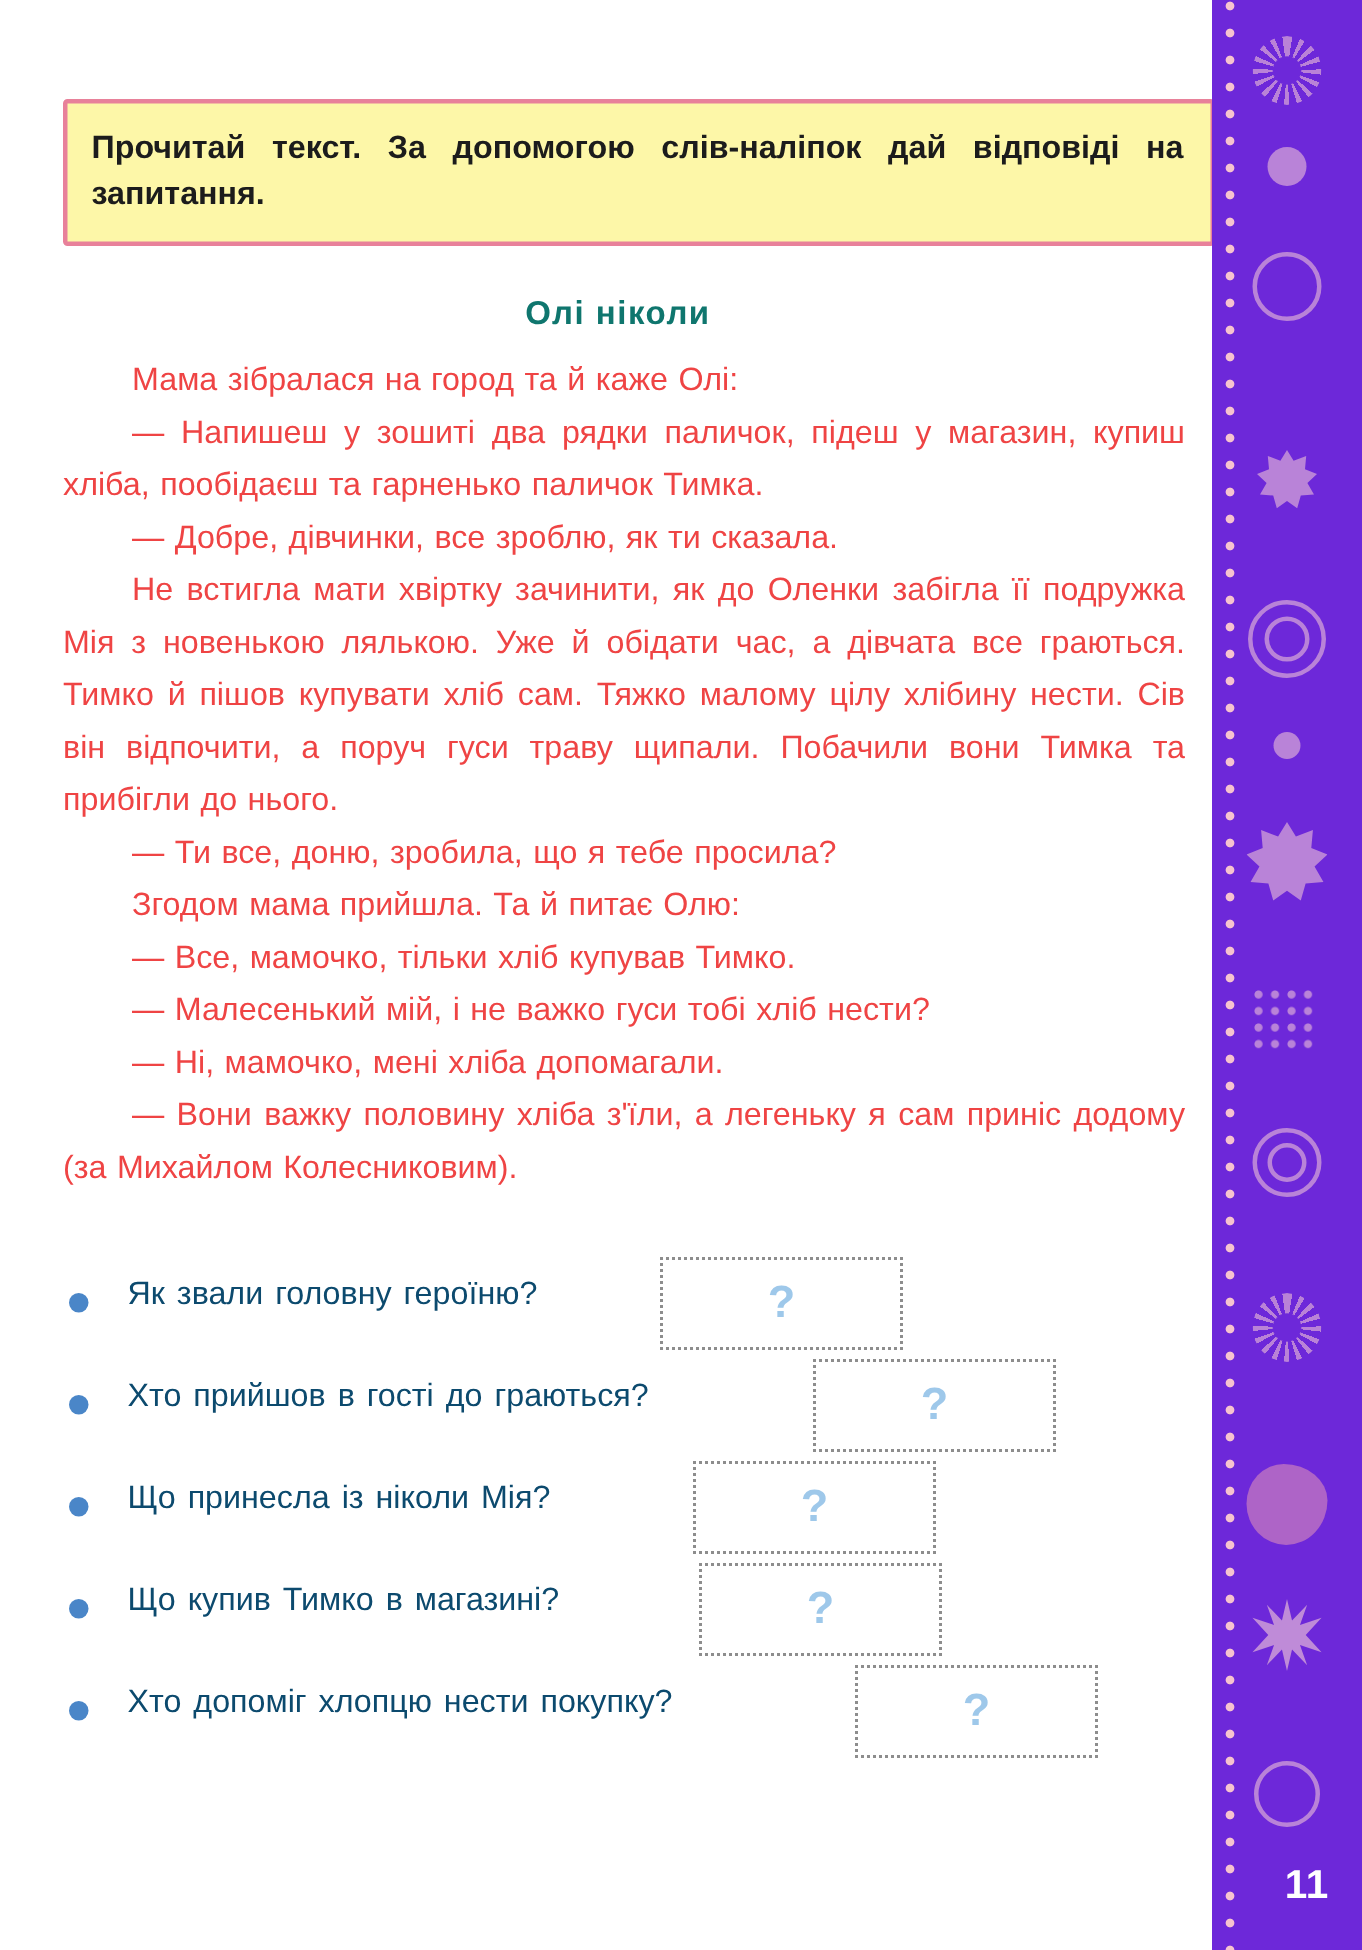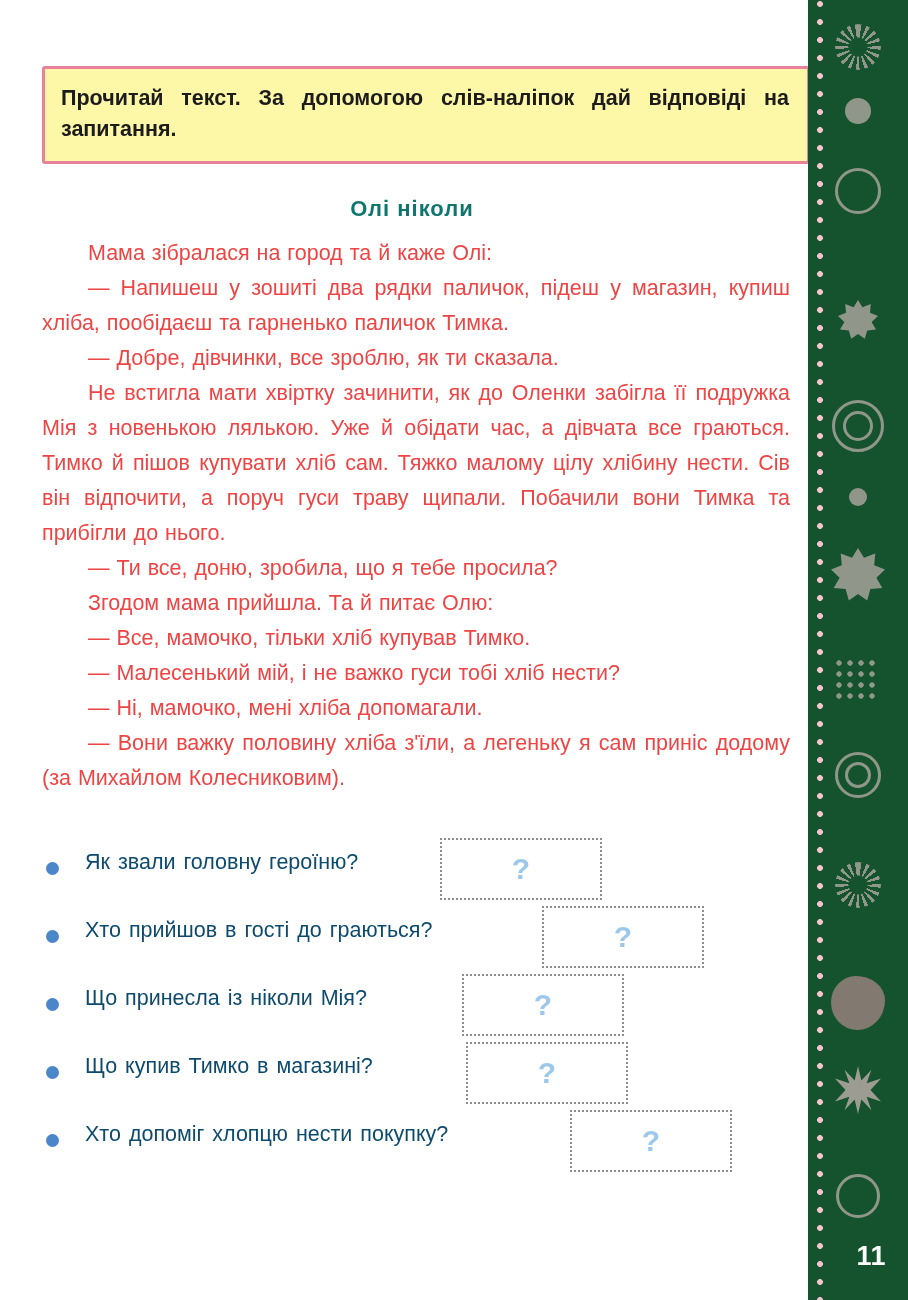--- a/index.html
+++ b/index.html
@@ -15,21 +15,21 @@
     overflow: hidden;
   }
 
   
   #right-band {
     position: absolute;
     top: 0;
     right: 0;
     width: 100px;
     height: 1300px;
-    background: #14532d;
+    background: #6d28d9;
   }
   #right-band .band-inner {
     position: absolute;
     inset: 0;
   }
   
   #dot-rail {
     position: absolute;
     left: 8px;
     top: 0;

